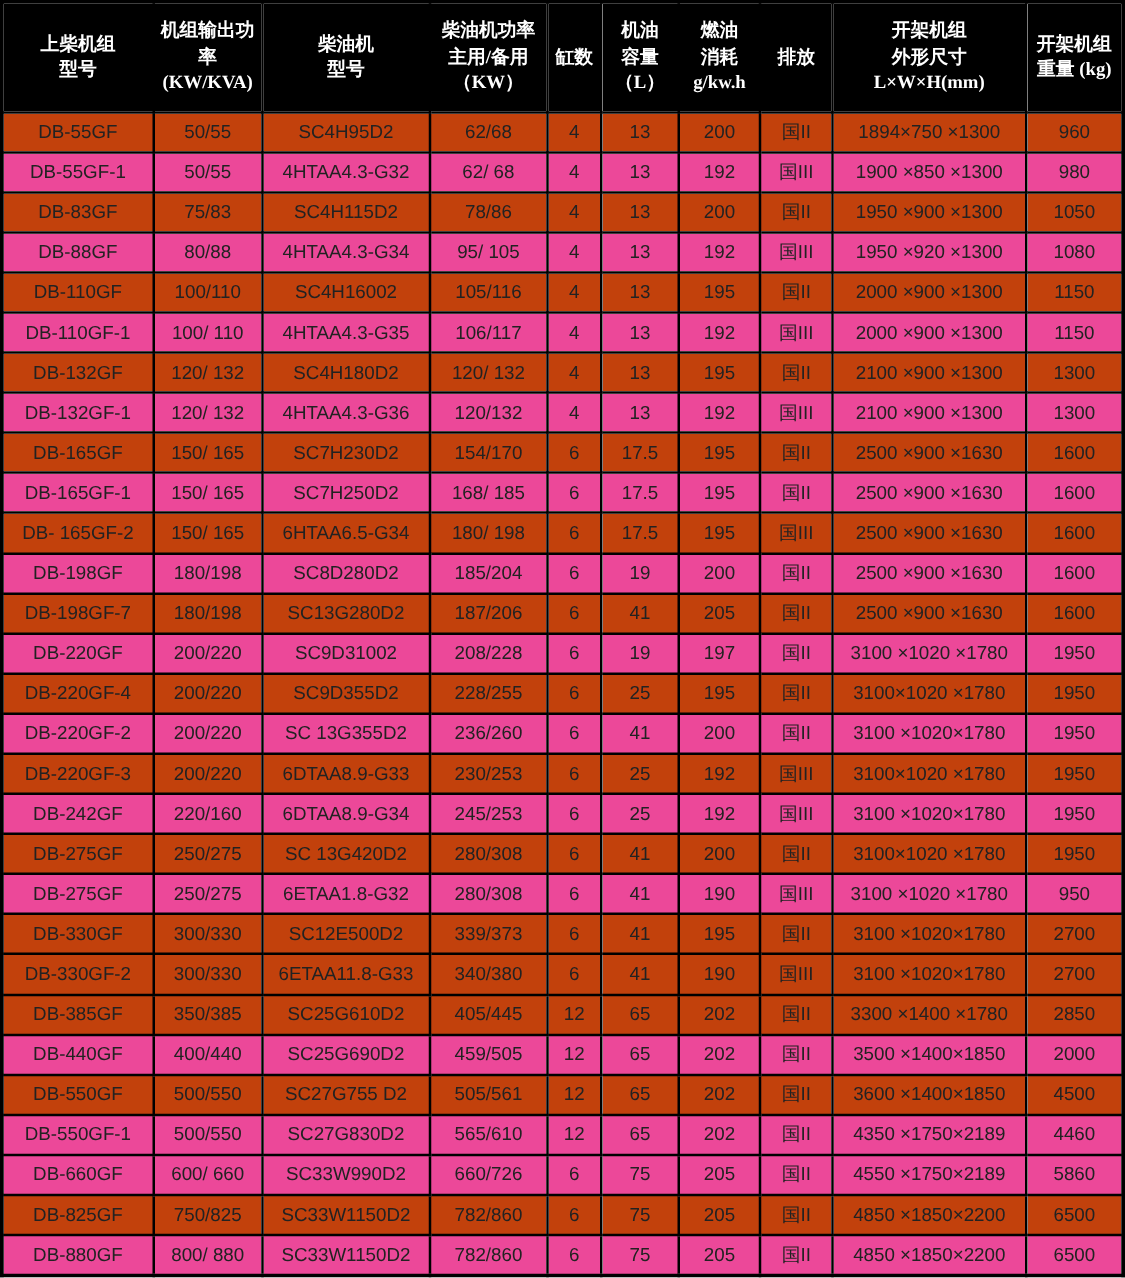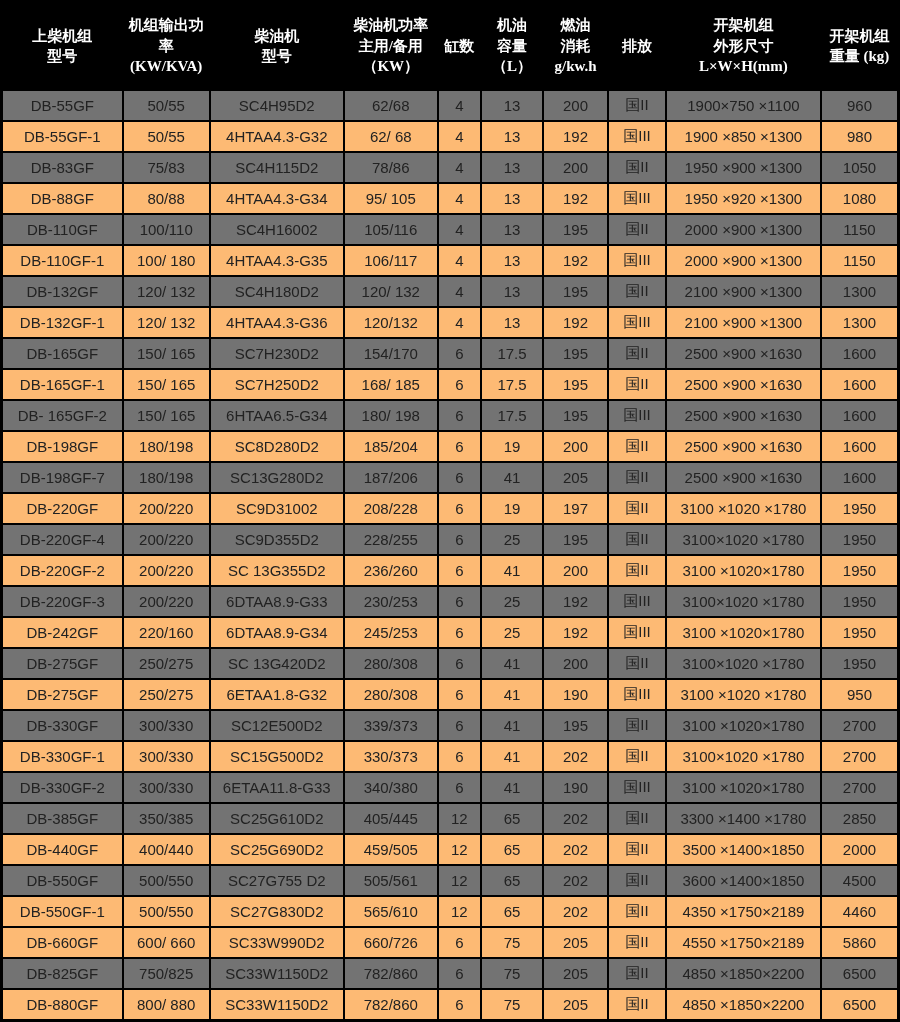--- a/index.html
+++ b/index.html
@@ -38,24 +38,24 @@
     background: #000000;
     color: #ffffff;
     font-weight: bold;
     font-size: 15px;
     font-family: "Liberation Serif", "DejaVu Serif", serif;
     white-space: pre-line;
     line-height: 1.35;
   }
   table.spec-table tbody tr {
     height: 29px;
-    background: #fdba74;
+    background: #ec4899;
   }
   table.spec-table tbody tr.shaded {
-    background: #737373;
+    background: #c2410c;
   }
   
   th:nth-child(1)  { width: 13.7%; }
   th:nth-child(2)  { width: 9.7%;  }
   th:nth-child(3)  { width: 15.3%; }
   th:nth-child(4)  { width: 10.5%; }
   th:nth-child(5)  { width: 4.5%;  }
   th:nth-child(6)  { width: 6.7%;  }
   th:nth-child(7)  { width: 7.1%;  }
   th:nth-child(8)  { width: 6.2%;  }
@@ -97,21 +97,21 @@
     <tbody>
         <tr class="shaded">
           <td>DB-55GF</td>
           <td>50/55</td>
           <td>SC4H95D2</td>
           <td>62/68</td>
           <td>4</td>
           <td>13</td>
           <td>200</td>
           <td>国II</td>
-          <td>1900×750 ×1100</td>
+          <td>1894×750 ×1300</td>
           <td>960</td>
         </tr>
         <tr>
           <td>DB-55GF-1</td>
           <td>50/55</td>
           <td>4HTAA4.3-G32</td>
           <td>62/ 68</td>
           <td>4</td>
           <td>13</td>
           <td>192</td>
@@ -150,21 +150,21 @@
           <td>105/116</td>
           <td>4</td>
           <td>13</td>
           <td>195</td>
           <td>国II</td>
           <td>2000 ×900 ×1300</td>
           <td>1150</td>
         </tr>
         <tr>
           <td>DB-110GF-1</td>
-          <td>100/ 180</td>
+          <td>100/ 110</td>
           <td>4HTAA4.3-G35</td>
           <td>106/117</td>
           <td>4</td>
           <td>13</td>
           <td>192</td>
           <td>国III</td>
           <td>2000 ×900 ×1300</td>
           <td>1150</td>
         </tr>
         <tr class="shaded">
@@ -338,32 +338,20 @@
         <tr class="shaded">
           <td>DB-330GF</td>
           <td>300/330</td>
           <td>SC12E500D2</td>
           <td>339/373</td>
           <td>6</td>
           <td>41</td>
           <td>195</td>
           <td>国II</td>
           <td>3100 ×1020×1780</td>
-          <td>2700</td>
-        </tr>
-        <tr>
-          <td>DB-330GF-1</td>
-          <td>300/330</td>
-          <td>SC15G500D2</td>
-          <td>330/373</td>
-          <td>6</td>
-          <td>41</td>
-          <td>202</td>
-          <td>国II</td>
-          <td>3100×1020 ×1780</td>
           <td>2700</td>
         </tr>
         <tr class="shaded">
           <td>DB-330GF-2</td>
           <td>300/330</td>
           <td>6ETAA11.8-G33</td>
           <td>340/380</td>
           <td>6</td>
           <td>41</td>
           <td>190</td>

